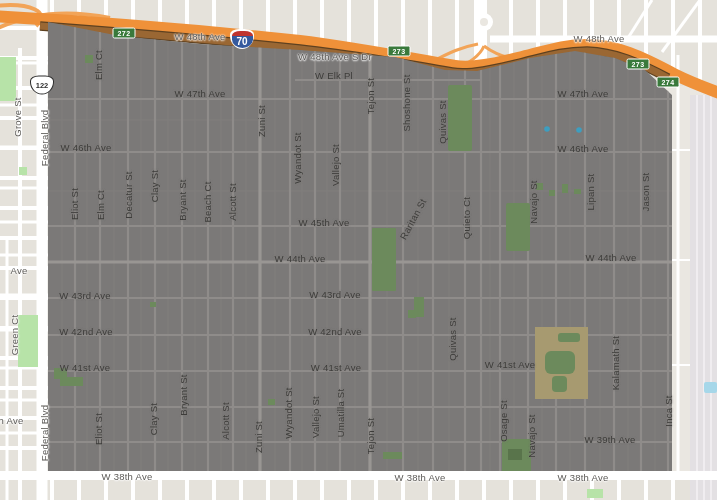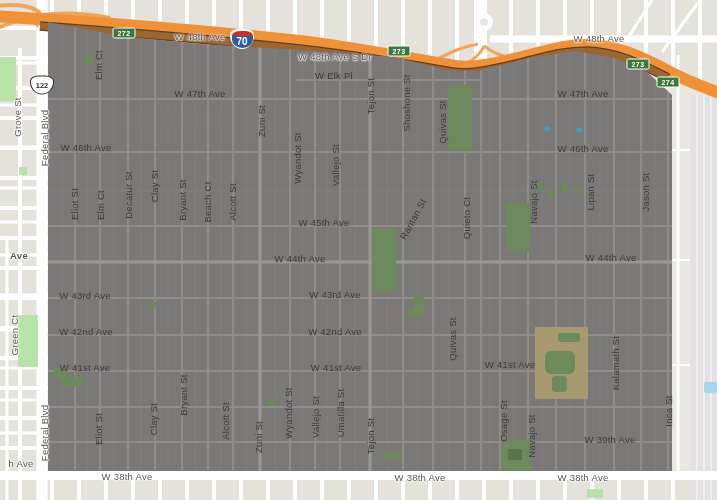--- a/index.html
+++ b/index.html
@@ -214,31 +214,31 @@
 <div id="labels">
       <div class="lbl out" style="left: 200px; top: 36px;">W 48th Ave</div>
       <div class="lbl out" style="left: 599px; top: 38px;">W 48th Ave</div>
       <div class="lbl out" style="left: 335px; top: 56px;">W 48th Ave S Dr</div>
       <div class="lbl" style="left: 334px; top: 75px;">W Elk Pl</div>
       <div class="lbl" style="left: 200px; top: 93px;">W 47th Ave</div>
       <div class="lbl" style="left: 583px; top: 93px;">W 47th Ave</div>
       <div class="lbl" style="left: 86px; top: 147px;">W 46th Ave</div>
       <div class="lbl" style="left: 583px; top: 148px;">W 46th Ave</div>
       <div class="lbl" style="left: 324px; top: 222px;">W 45th Ave</div>
-      <div class="lbl out" style="left: 19px; top: 255px; font-weight: bold;">Ave</div>
+      <div class="lbl out" style="left: 19px; top: 270px;">Ave</div>
       <div class="lbl" style="left: 300px; top: 258px;">W 44th Ave</div>
       <div class="lbl" style="left: 611px; top: 257px;">W 44th Ave</div>
       <div class="lbl" style="left: 85px; top: 295px;">W 43rd Ave</div>
       <div class="lbl" style="left: 335px; top: 294px;">W 43rd Ave</div>
       <div class="lbl" style="left: 86px; top: 331px;">W 42nd Ave</div>
       <div class="lbl" style="left: 335px; top: 331px;">W 42nd Ave</div>
       <div class="lbl" style="left: 85px; top: 367px;">W 41st Ave</div>
       <div class="lbl" style="left: 336px; top: 367px;">W 41st Ave</div>
       <div class="lbl" style="left: 510px; top: 364px;">W 41st Ave</div>
-      <div class="lbl out" style="left: 21px; top: 420px; margin-top: 43px;">h Ave</div>
+      <div class="lbl out" style="left: 11px; top: 420px;">h Ave</div>
       <div class="lbl" style="left: 610px; top: 439px;">W 39th Ave</div>
       <div class="lbl out" style="left: 127px; top: 476px;">W 38th Ave</div>
       <div class="lbl out" style="left: 420px; top: 477px;">W 38th Ave</div>
       <div class="lbl out" style="left: 583px; top: 477px;">W 38th Ave</div>
       <div class="lbl v out" style="left: 17px; top: 117px;">Grove St</div>
       <div class="lbl v out" style="left: 44px; top: 138px;">Federal Blvd</div>
       <div class="lbl v out" style="left: 44px; top: 433px;">Federal Blvd</div>
       <div class="lbl v out" style="left: 14px; top: 335px;">Green Ct</div>
       <div class="lbl v" style="left: 98px; top: 65px;">Elm Ct</div>
       <div class="lbl v" style="left: 74px; top: 204px;">Eliot St</div>

